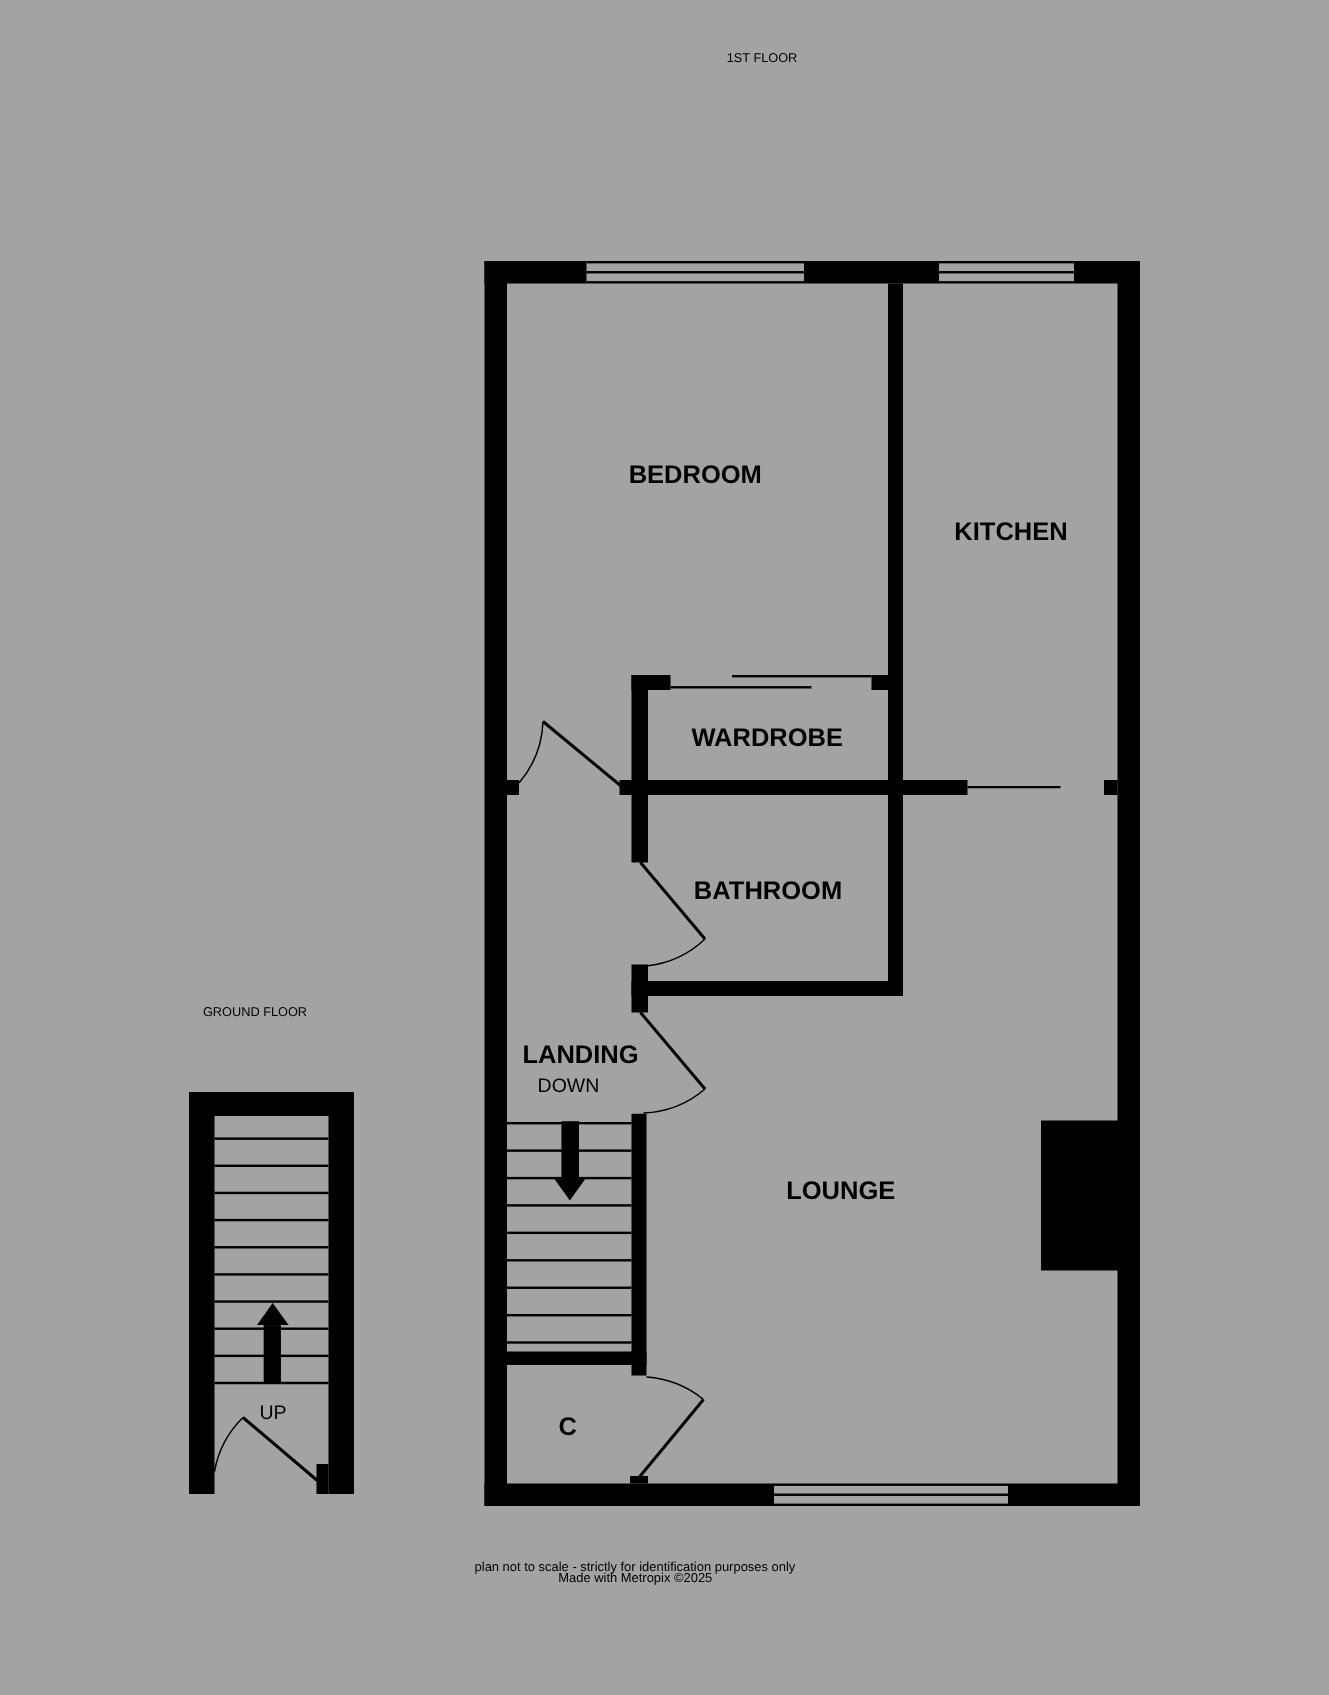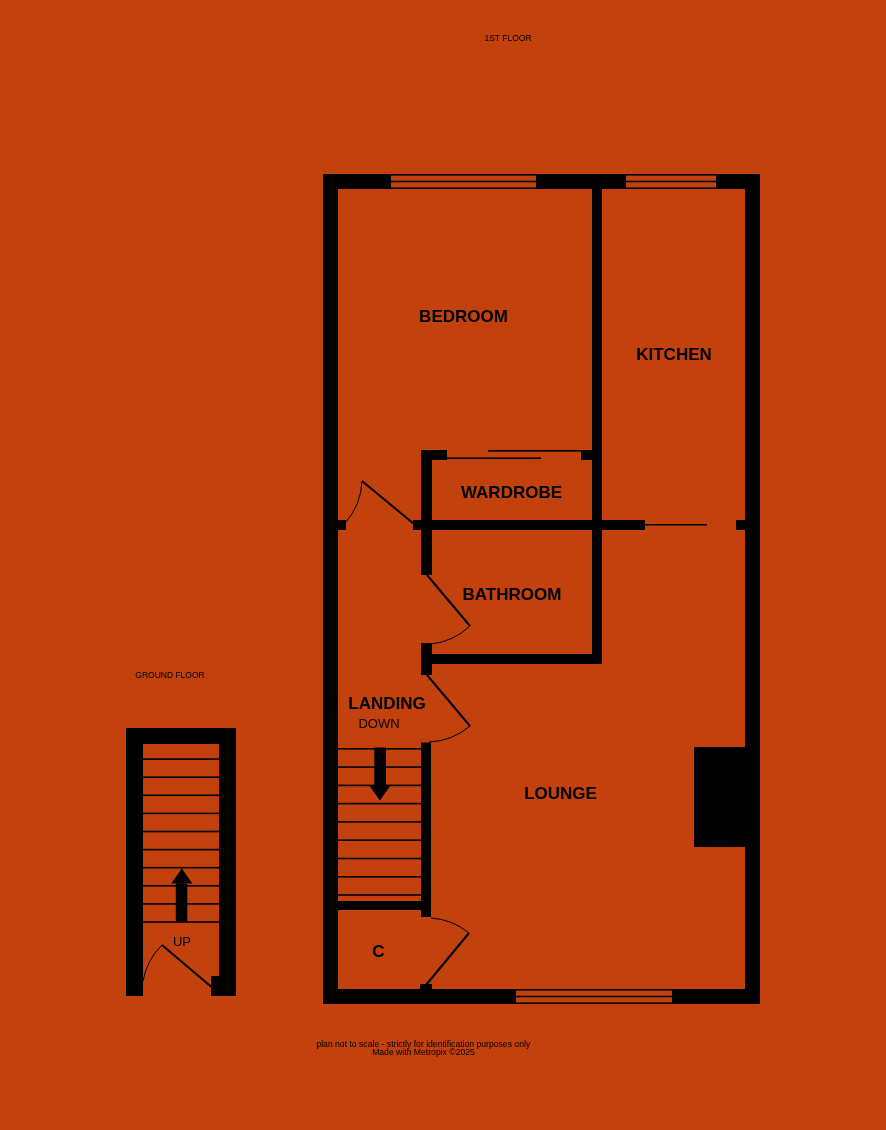--- a/index.html
+++ b/index.html
@@ -1,16 +1,16 @@
 <!DOCTYPE html>
 <html><head>
 <meta charset="utf-8">
 <style>
   html,body{margin:0;padding:0;background:#ffffff;}
-  .page{position:relative;width:886px;height:1130px;background:#c2410c;overflow:hidden;
+  .page{position:relative;width:886px;height:1130px;background:#a3a3a3;overflow:hidden;
         font-family:"Liberation Sans", sans-serif;}
   svg{position:absolute;left:0;top:0;}
   text{font-family:"Liberation Sans", sans-serif;fill:#000000;}
   .room{font-size:17px;font-weight:bold;}
   .small{font-size:8.5px;}
   .mid{font-size:13px;}
   .foot{font-size:8.65px;}
 </style>
 </head>
 <body>

